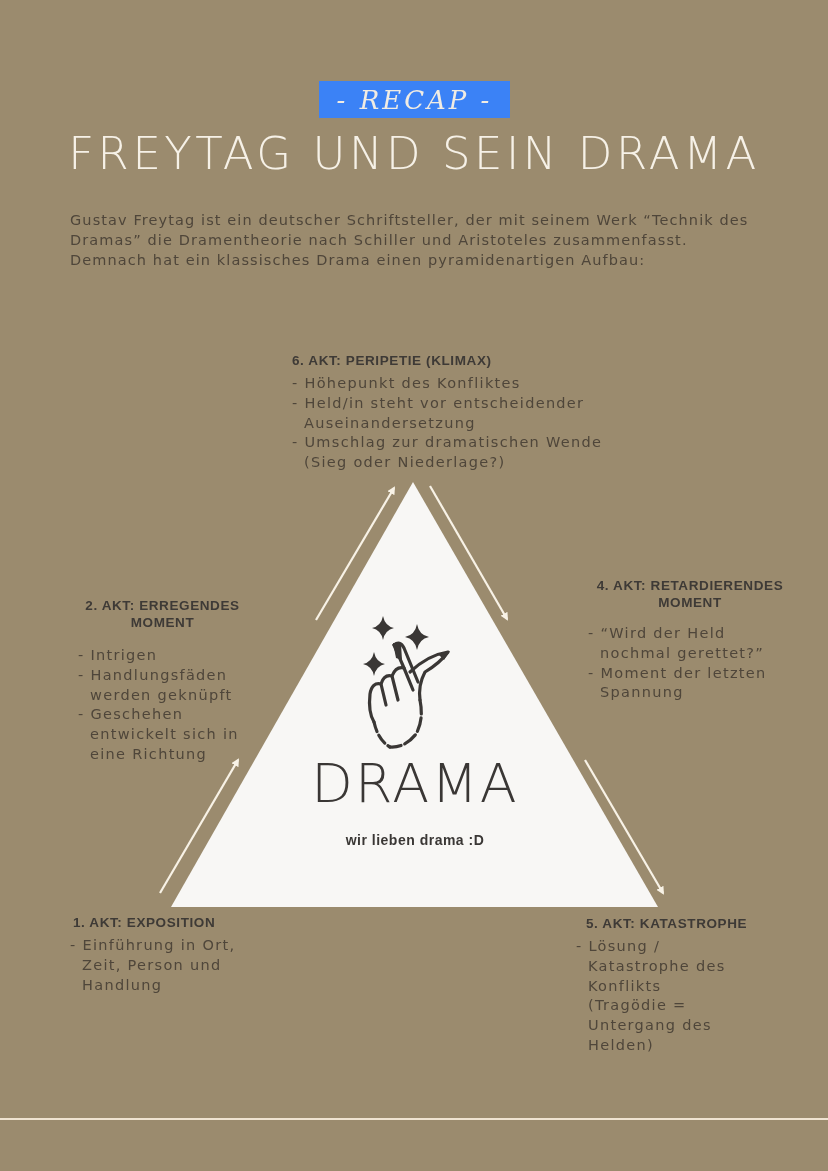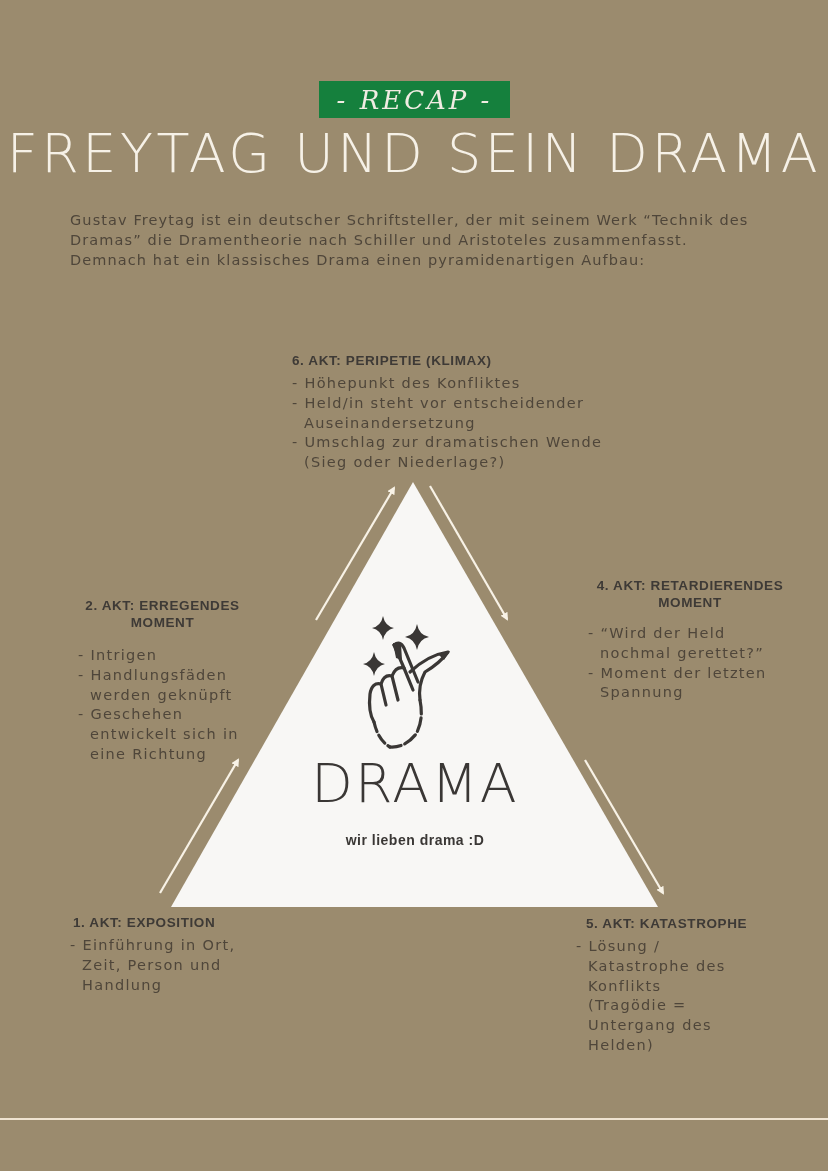--- a/index.html
+++ b/index.html
@@ -13,40 +13,40 @@
       position: relative;
       overflow: hidden;
       font-family: "DejaVu Sans", sans-serif;
     }
     .recap-badge {
       position: absolute;
       left: 319px;
       top: 81px;
       width: 191px;
       height: 37px;
-      background: #15803d;
+      background: #3b82f6;
       color: #f1ece3;
       display: flex;
       align-items: center;
       justify-content: center;
       font-family: "DejaVu Serif", serif;
       font-style: italic;
       font-size: 26px;
       letter-spacing: 3px;
     }
     .main-title {
       position: absolute;
       left: 0;
       top: 126px;
       width: 828px;
       text-align: center;
       color: #f6f1e7;
       font-family: "DejaVu Sans", sans-serif;
       font-weight: 200;
-      font-size: 54px;
+      font-size: 45px;
       letter-spacing: 3.5px;
       line-height: 56px;
       -webkit-text-stroke: 0px;
     }
     .intro {
       position: absolute;
       left: 70px;
       top: 210px;
       width: 688px;
       color: #4f463a;

